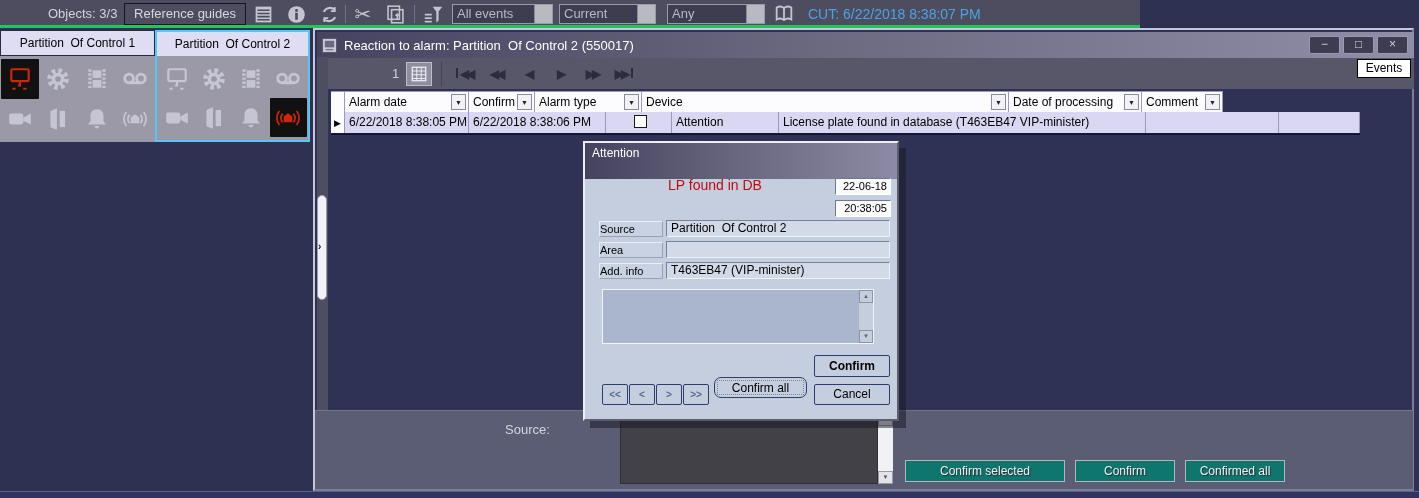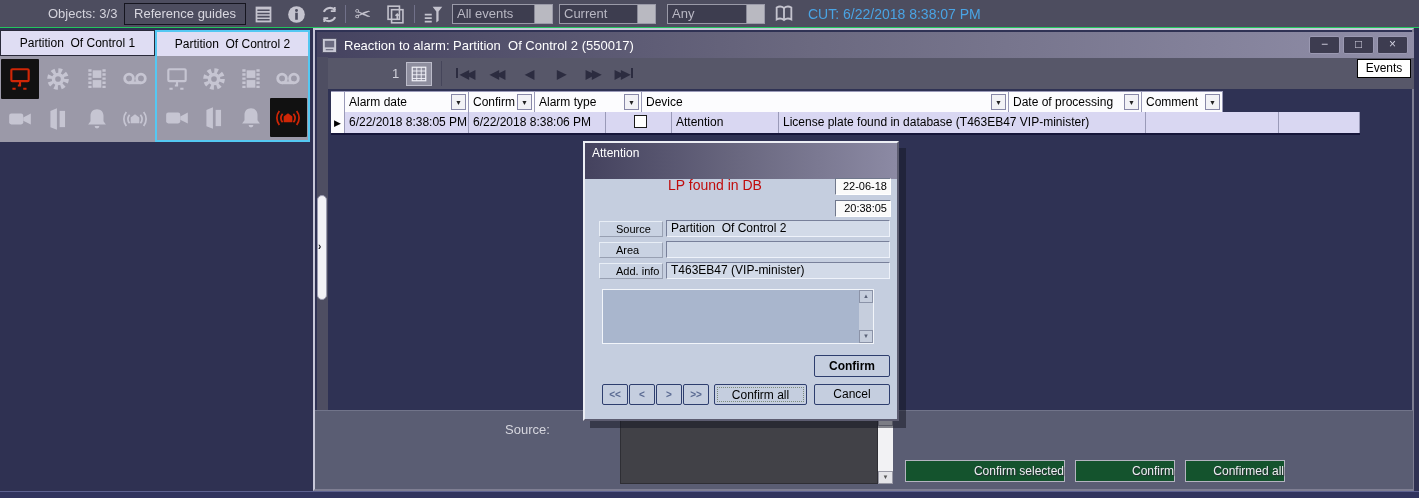--- a/index.html
+++ b/index.html
@@ -1,21 +1,21 @@
 <!DOCTYPE html>
 <html><head>
 <meta charset="utf-8">
 <style>
   * { margin:0; padding:0; box-sizing:border-box; }
   html,body { width:1419px; height:498px; overflow:hidden; }
   body { font-family:"Liberation Sans", sans-serif; background:#2f3152; position:relative; }
   .abs { position:absolute; }
 
   
-  #toolbar { left:0; top:0; width:1419px; height:28px; background:#4d4d5f; border-bottom:1px solid #22c55e; }
+  #toolbar { left:0; top:0; width:1140px; height:28px; background:#4d4d5f; border-bottom:3px solid #22c55e; }
   .tb-text { color:#d4d3dc; font-size:13px; line-height:28px; }
   #ref-guides { left:124px; top:3px; width:122px; height:22px; background:#4d4d5f; border:1px solid #15151f; color:#d8d7e0; font-size:13px; text-align:center; line-height:20px; }
   .tb-icon { color:#c4c3ce; top:3px; width:24px; height:22px; display:flex; align-items:center; justify-content:center; }
   .tb-sep { top:5px; width:1px; height:18px; background:#71718a; }
   .tb-dd { top:4px; height:20px; background:#3d3d4f; border:1px solid #9a9aa8; display:flex; }
   .tb-dd .val { flex:1; color:#b9b8c4; font-size:13px; line-height:18px; padding-left:4px; overflow:hidden; white-space:nowrap; }
   .tb-dd .btn { width:18px; height:18px; background:#b9b9c1; border-left:1px solid #8a8a98; }
   #cut-time { left:808px; top:0; color:#4aa4e4; font-weight:normal; font-size:14px; line-height:28px; white-space:pre; }
 
   
@@ -58,38 +58,38 @@
   #split-track { left:317px; top:57px; width:11px; height:353px; background:#4e4e62; }
   #split-pill { left:317px; top:195px; width:10px; height:105px; background:#f2f2f6; border:1px solid #9a9ab0; border-radius:5px; }
   #split-arrow { left:318px; top:241px; color:#101018; font-size:10px; font-weight:bold; }
 
   
   #comment-area { left:315px; top:410px; width:1098px; height:79px; background:#5a5d73; border-top:1px solid #71748a; }
   #comment-label { left:190px; top:11px; color:#d6d6de; font-size:13px; position:absolute; }
   #comment-box { left:305px; top:2px; width:258px; height:71px; background:#414147; border:1px solid #2e2e34; position:absolute; }
   .vscroll { position:absolute; background:#f2f2f4; }
   .vscroll .sb { position:absolute; left:0; width:100%; height:13px; background:#e4e4e8; border:1px solid #9a9aa6; font-size:6px; color:#555; text-align:center; line-height:11px; }
-  .footbtn { top:49px; height:22px; background:#14532d; border:1px solid #b4b4c0; color:#eeeef2; font-size:12px; text-align:right; line-height:20px; text-shadow:1px 1px 1px #2a2a34; position:absolute; }
+  .footbtn { top:49px; height:22px; background:#0f766e; border:1px solid #b4b4c0; color:#eeeef2; font-size:12px; text-align:center; line-height:20px; text-shadow:1px 1px 1px #2a2a34; position:absolute; }
   #bottom-strip { left:0; top:491px; width:1419px; height:7px; background:#31345e; border-top:1px solid #5d6190; }
 
   
   #dialog { left:583px; top:141px; width:316px; height:280px; background:#c5cedf; border:2px solid; border-color:#eceef4 #5c5c70 #5c5c70 #eceef4; box-shadow:7px 7px 0 rgba(20,22,34,.5); }
   #dlg-title { left:0; top:0; width:312px; height:36px; background:linear-gradient(90deg,#44425e,#6a6880 50%,#8c8aa4); position:absolute; }
   #dlg-title span { color:#fff; font-size:12px; line-height:20px; margin-left:7px; }
   #dlg-headline { left:50px; top:34px; width:160px; text-align:center; color:#c00c0c; font-weight:normal; font-size:14px; position:absolute; }
   .dlg-tfield { left:250px; width:56px; height:17px; background:#fafafa; border:1px solid; border-color:#70788c #fff #fff #70788c; font-size:11px; color:#000; text-align:right; padding-right:3px; line-height:15px; position:absolute; }
-  .dlg-label { left:14px; width:64px; height:16px; background:#c9d2e2; border:1px solid; border-color:#e8eef6 #98a0b2 #98a0b2 #e8eef6; color:#000; font-size:11px; line-height:14px; padding-left:16px; position:absolute; }
+  .dlg-label { left:14px; width:64px; height:16px; background:#c9d2e2; border:1px solid; border-color:#e8eef6 #98a0b2 #98a0b2 #e8eef6; color:#000; font-size:11px; line-height:14px; padding-left:0; position:absolute; }
   .dlg-field { left:81px; width:224px; height:17px; background:#d2dae8; border:1px solid; border-color:#78809a #eef2fa #eef2fa #78809a; color:#000; font-size:12px; line-height:15px; padding-left:4px; white-space:pre; position:absolute; }
   #dlg-textarea { left:17px; top:146px; width:272px; height:55px; background:#a9b6cd; border:1px solid #f2f5fa; position:absolute; }
   #dlg-scroll { right:0; top:0; width:14px; height:53px; background:#c6cedd; position:absolute; }
   #dlg-scroll .sb { position:absolute; left:0; width:100%; height:13px; background:#c6cedd; border:1px solid #8b93a8; font-size:6px; color:#5a6278; text-align:center; line-height:11px; }
   .dlg-btn { background:#c5cedf; border:1px solid #2e3e6e; border-radius:2px; color:#000; font-size:12px; text-align:center; position:absolute; }
   #dlg-confirm { left:229px; top:212px; width:76px; height:22px; font-weight:bold; line-height:20px; }
   .dlg-nav { top:241px; width:26px; height:21px; color:#5a6a92; font-weight:bold; font-size:10px; line-height:19px; }
-  #dlg-confirm-all { left:129px; top:241px; width:93px; height:21px; }
+  #dlg-confirm-all { left:129px; top:234px; width:93px; height:21px;border-radius:7px; }
   #dlg-confirm-all .inner { display:block; margin:2px; height:15px; border:1px dotted #7c8c7c; line-height:14px; }
   #dlg-cancel { left:229px; top:241px; width:76px; height:21px; line-height:19px; }
   .arr-up::before { content:"▲"; }
   .arr-dn::before { content:"▼"; }
 </style>
 </head>
 <body>
 
 <div id="toolbar" class="abs">
   <div class="abs tb-text" style="left:48px">Objects: 3/3</div>

